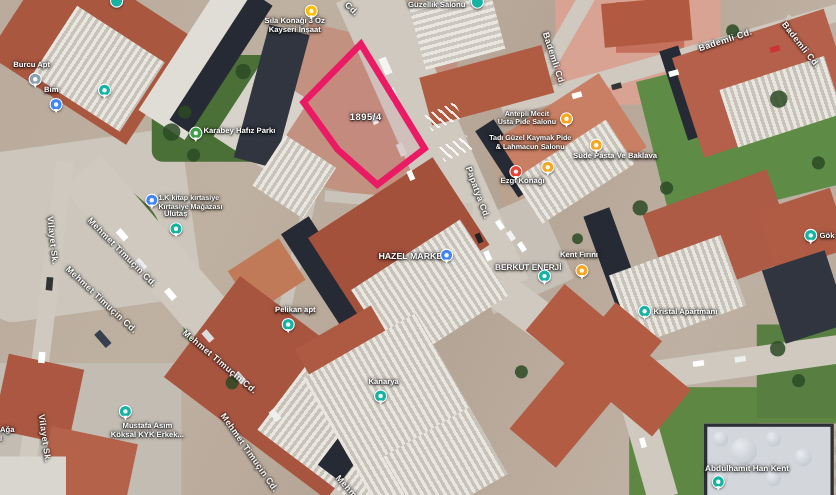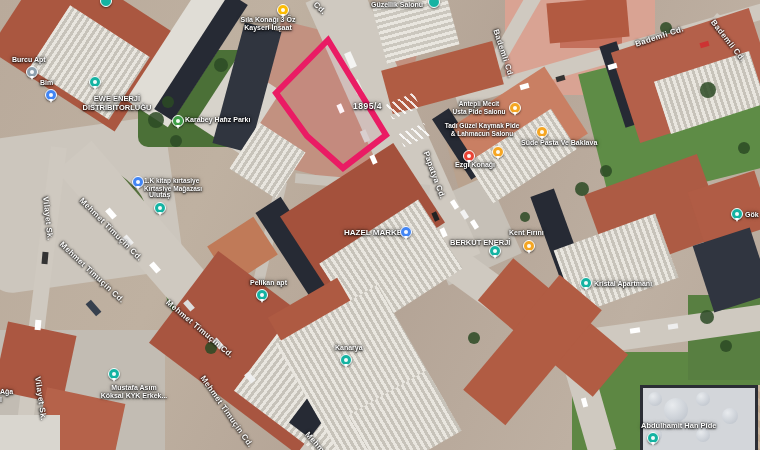--- a/index.html
+++ b/index.html
@@ -169,21 +169,21 @@
   <div class="car" style="left:668px;top:324px;width:10px;height:5px;background:#eee;transform:rotate(-8deg);"></div>
   <div class="car" style="left:582px;top:398px;width:5px;height:9px;background:#fff;transform:rotate(-16deg);"></div>
   <div class="car" style="left:90px;top:300px;width:7px;height:16px;background:#36404e;transform:rotate(-41deg);"></div>
   <div class="car" style="left:452px;top:200px;width:5px;height:9px;background:#fff;transform:rotate(-33deg);"></div>
   <div class="car" style="left:462px;top:210px;width:5px;height:9px;background:#f2f2f2;transform:rotate(-33deg);"></div>
   <div class="car" style="left:472px;top:220px;width:5px;height:9px;background:#fff;transform:rotate(-33deg);"></div>
 
   <svg class="parcel" width="760" height="450">
     <polygon points="328,40 386,135 343,168 307,136 276,93" fill="rgba(234,27,100,0.05)" stroke="#ea1b64" stroke-width="6" stroke-linejoin="miter"></polygon>
   </svg>
-  <div class="pnum" style="left:318px;top:101px;margin-left:35px;">1895/4</div>
+  <div class="pnum" style="left:318px;top:101px;">1895/4</div>
 
   <div class="street" style="left:500px;top:28px;transform:rotate(72deg);">Bademli Cd.</div>
   <div class="street" style="left:634px;top:40px;transform:rotate(-18deg);">Bademli Cd.</div>
   <div class="street" style="left:716px;top:18px;transform:rotate(52deg);">Bademli Cd.</div>
   <div class="street" style="left:430px;top:150px;transform:rotate(70deg);">Papatya Cd.</div>
   <div class="street" style="left:318px;top:0;transform:rotate(45deg);">Cd.</div>
   <div class="street" style="left:84px;top:196px;transform:rotate(45deg);">Mehmet Timuçin Cd.</div>
   <div class="street" style="left:64px;top:240px;transform:rotate(43deg);">Mehmet Timuçin Cd.</div>
   <div class="street" style="left:170px;top:298px;transform:rotate(40deg);">Mehmet Timuçin Cd.</div>
   <div class="street" style="left:206px;top:374px;transform:rotate(55deg);">Mehmet Timuçin Cd.</div>
@@ -197,24 +197,20 @@
   <div class="poi" style="left:12px;top:56px;">Burcu Apt</div>
 
   <span class="pin blue" style="left:45px;top:89px;">
       <span class="d"></span>
     </span>
   <div class="poi" style="left:40px;top:79px;">Bim</div>
 
   <span class="pin teal" style="left:89px;top:76px;">
       <span class="d"></span>
     </span>
-  <div class="poi ctr" style="left:78px;top:94px;width:78px;font-size:7.5px;">
-    <span>EWE ENERJİ</span><br>
-    <span>DISTRIBITORLUĞU</span>
-  </div>
 
   <span class="pin green" style="left:172px;top:115px;">
       <span class="d"></span>
     </span>
   <div class="poi" style="left:185px;top:116px;">Karabey Hafız Parkı</div>
 
   <span class="pin yellow" style="left:277px;top:4px;">
       <span class="d"></span>
     </span>
   <div class="poi ctr" style="left:236px;top:16px;width:64px;">
@@ -298,21 +294,21 @@
   </div>
 
   <span class="pin teal" style="left:154px;top:202px;">
       <span class="d"></span>
     </span>
   <div class="poi" style="left:149px;top:191px;">Ulutaş</div>
 
   <span class="pin teal" style="left:647px;top:432px;">
       <span class="d"></span>
     </span>
-  <div class="poi" style="left:641px;top:421px;font-size:7.5px;">Abdulhamit Han Pide</div>
+  <div class="poi" style="left:641px;top:421px;font-size:7.5px;">Abdulhamit Han Kent</div>
 
   <span class="pin teal" style="left:731px;top:208px;">
       <span class="d"></span>
     </span>
   <div class="poi" style="left:745px;top:211px;">Gök</div>
 
   <span class="pin teal cut" style="left:100px;top:-5px;"></span>
 
   <div class="poi" style="left:0;top:388px;">
     <span>Ağa</span><br>

